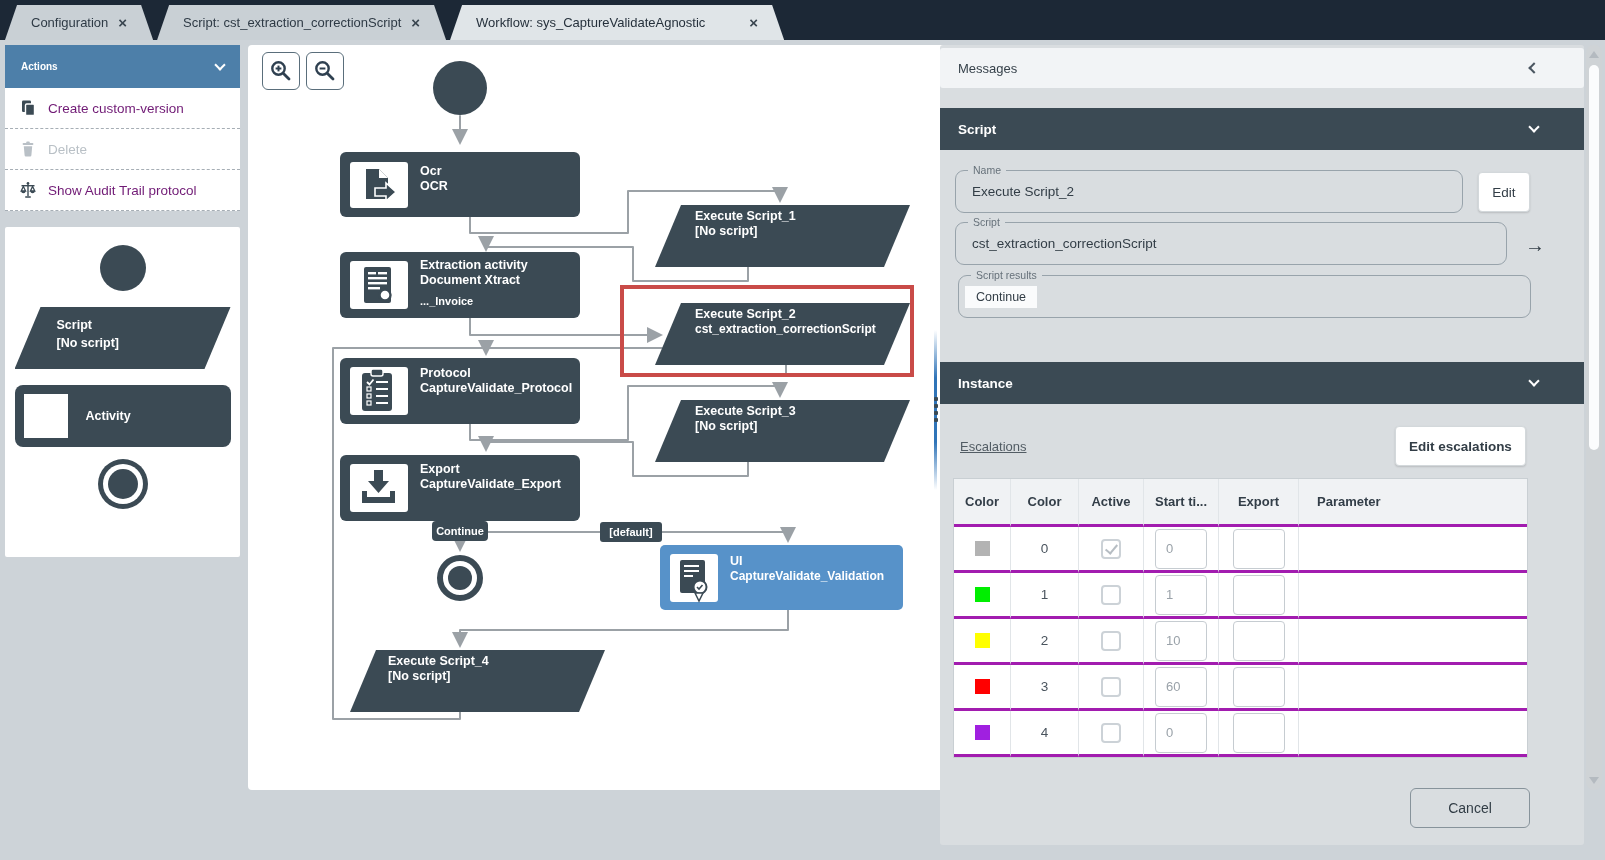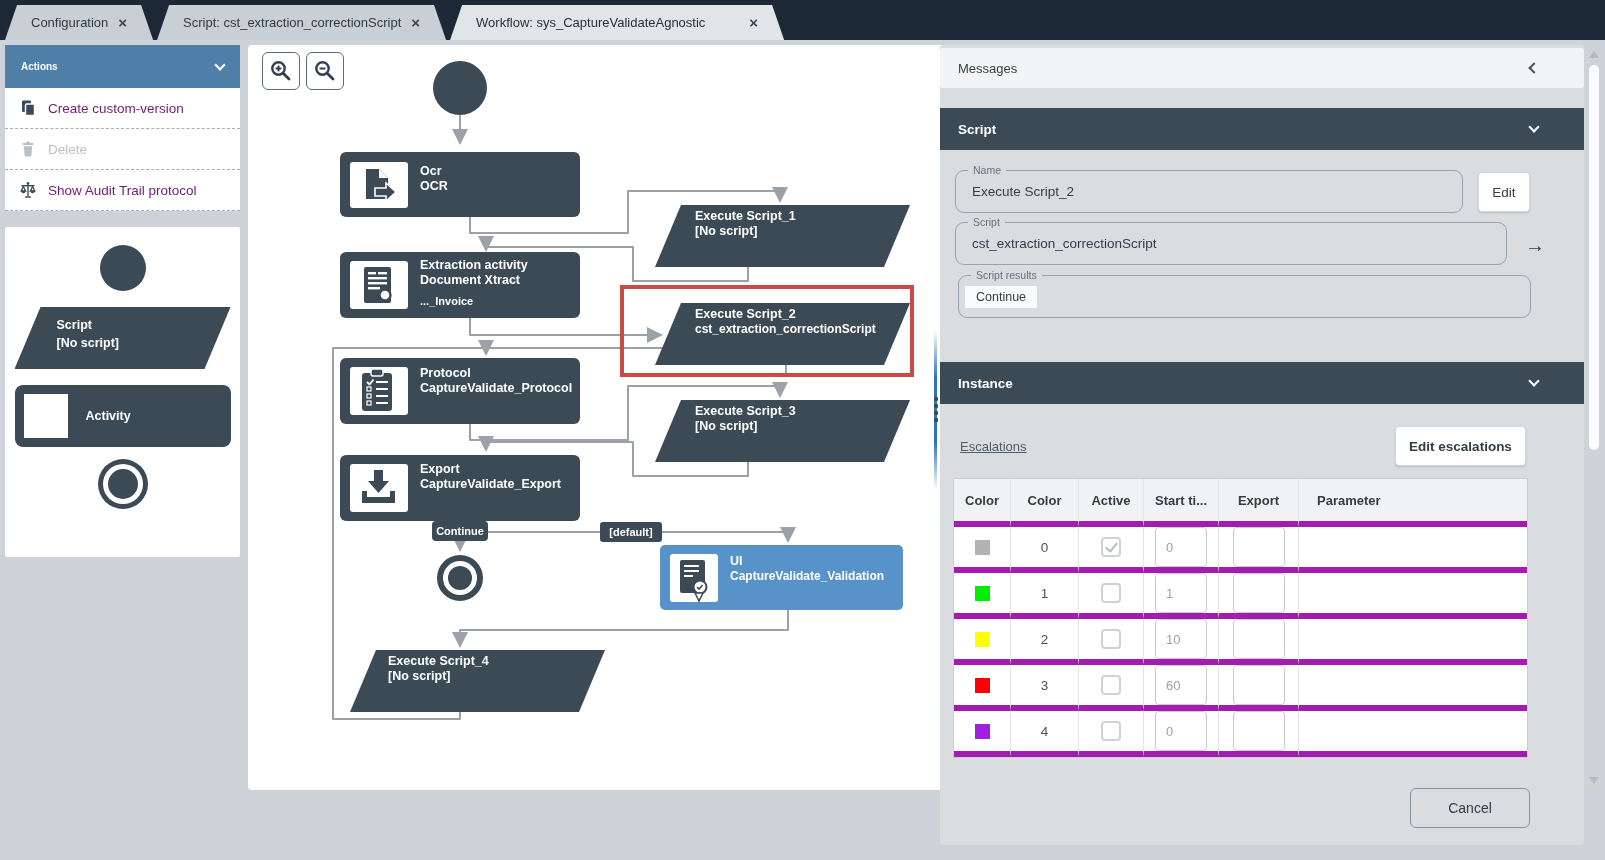--- a/index.html
+++ b/index.html
@@ -77,21 +77,21 @@
   .edit-btn { position:absolute; left:538px; top:127px; width:52px; height:40px; }
   .esc-btn  { position:absolute; left:455px; top:381px; width:131px; height:40px; font-weight:bold; }
   .esc-label { position:absolute; left:20px; top:394px; font-size:13px; color:#525c64;text-decoration:underline; }
   .cancel-btn { position:absolute; left:470px; top:743px; width:120px; height:40px; background:#d9dde0;
                 border:1px solid #87939b; box-shadow:none; font-size:14px; border-radius:6px; }
 
   
   .table { position:absolute; left:13px; top:433px; width:575px; background:#fff; border:1px solid #c9cfd3;
            display:grid; grid-template-columns:57px 68px 65px 75px 80px 1fr;
            grid-template-rows:48px repeat(5, 46px); }
-  .tc { border-right:1px solid #e1e5e8; border-bottom:6px solid #a21caf;
+  .tc { border-right:1px solid #e1e5e8; border-bottom:3px solid #a21caf;
         display:flex; align-items:center; justify-content:center; font-size:13.5px; color:#4a545e; }
   .tc:nth-child(6n) { border-right:none; }
   .th { background:#f0f2f4; font-weight:bold; color:#333e48; font-size:13px; }
   .th.param, .tc.param { justify-content:flex-start; padding-left:18px; }
   .swatch { width:15px; height:15px; display:inline-block; }
   .cb { width:20px; height:20px; border:2px solid #ccd2d7; border-radius:4px; background:#fff; position:relative; }
   .cb[data-checked="true"]::after { content:""; position:absolute; left:5px; top:1px; width:5px; height:10px;
         border-right:2px solid #b6bdc3; border-bottom:2px solid #b6bdc3; transform:rotate(40deg); }
   .tin { width:52px; height:40px; border:1px solid #c6ccd1; border-radius:4px; color:#9aa2a9;
          font-size:13px; padding-left:10px; background:#fff; font-family:"Liberation Sans", sans-serif; outline:none; }

